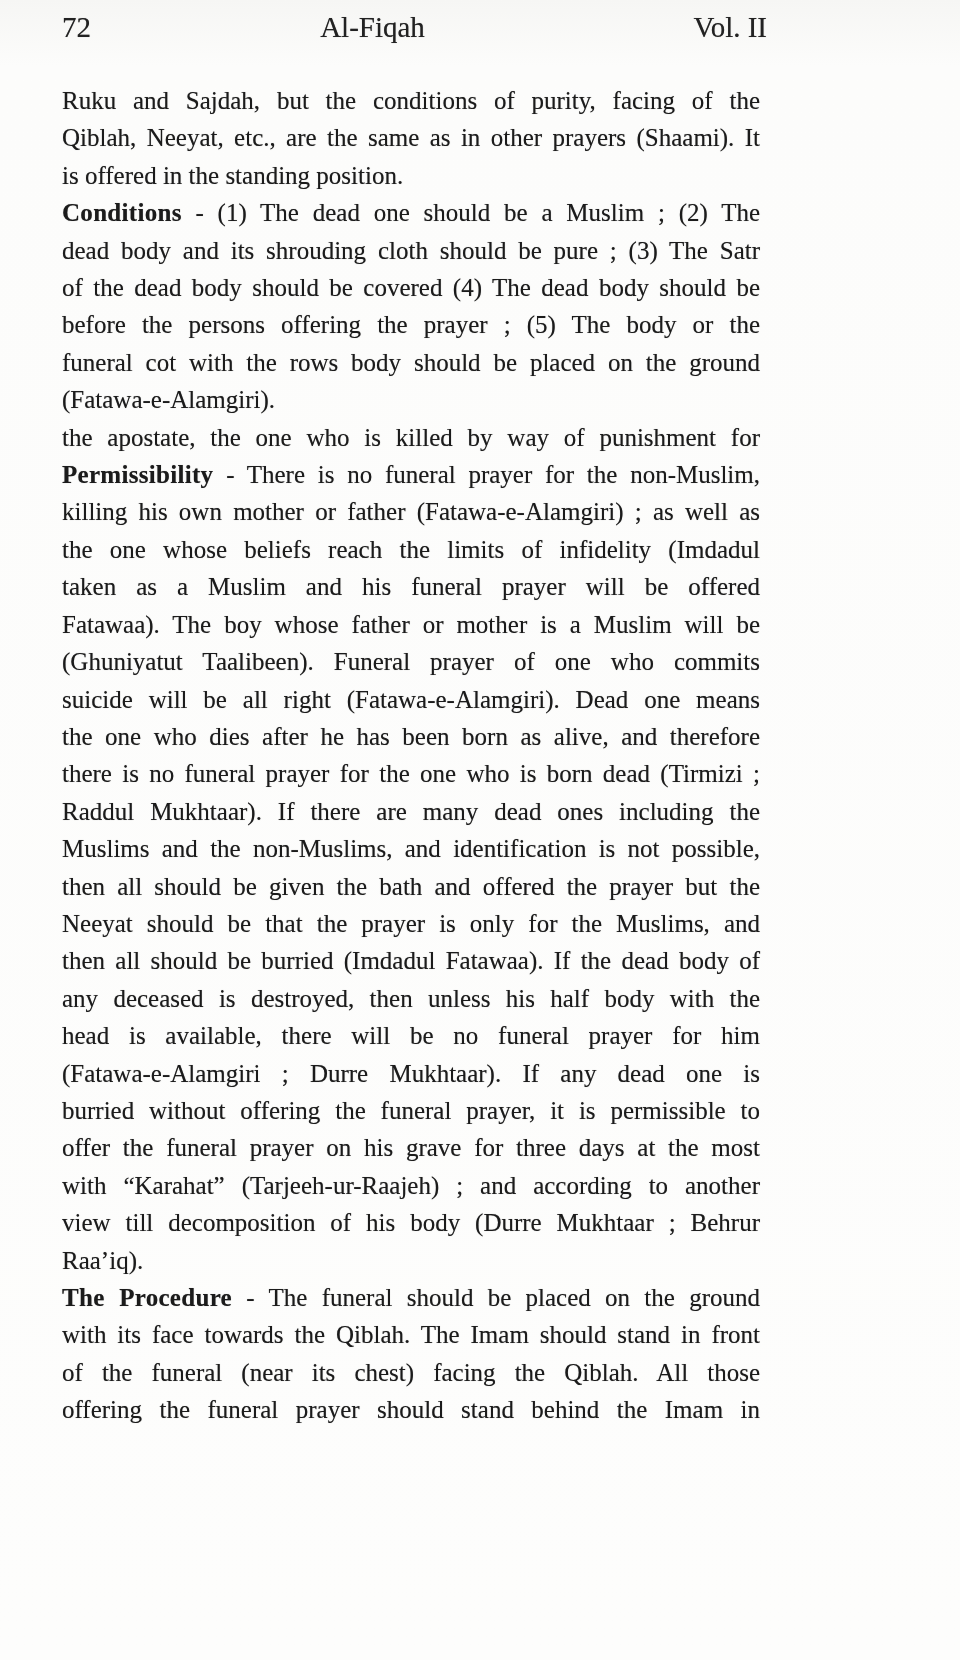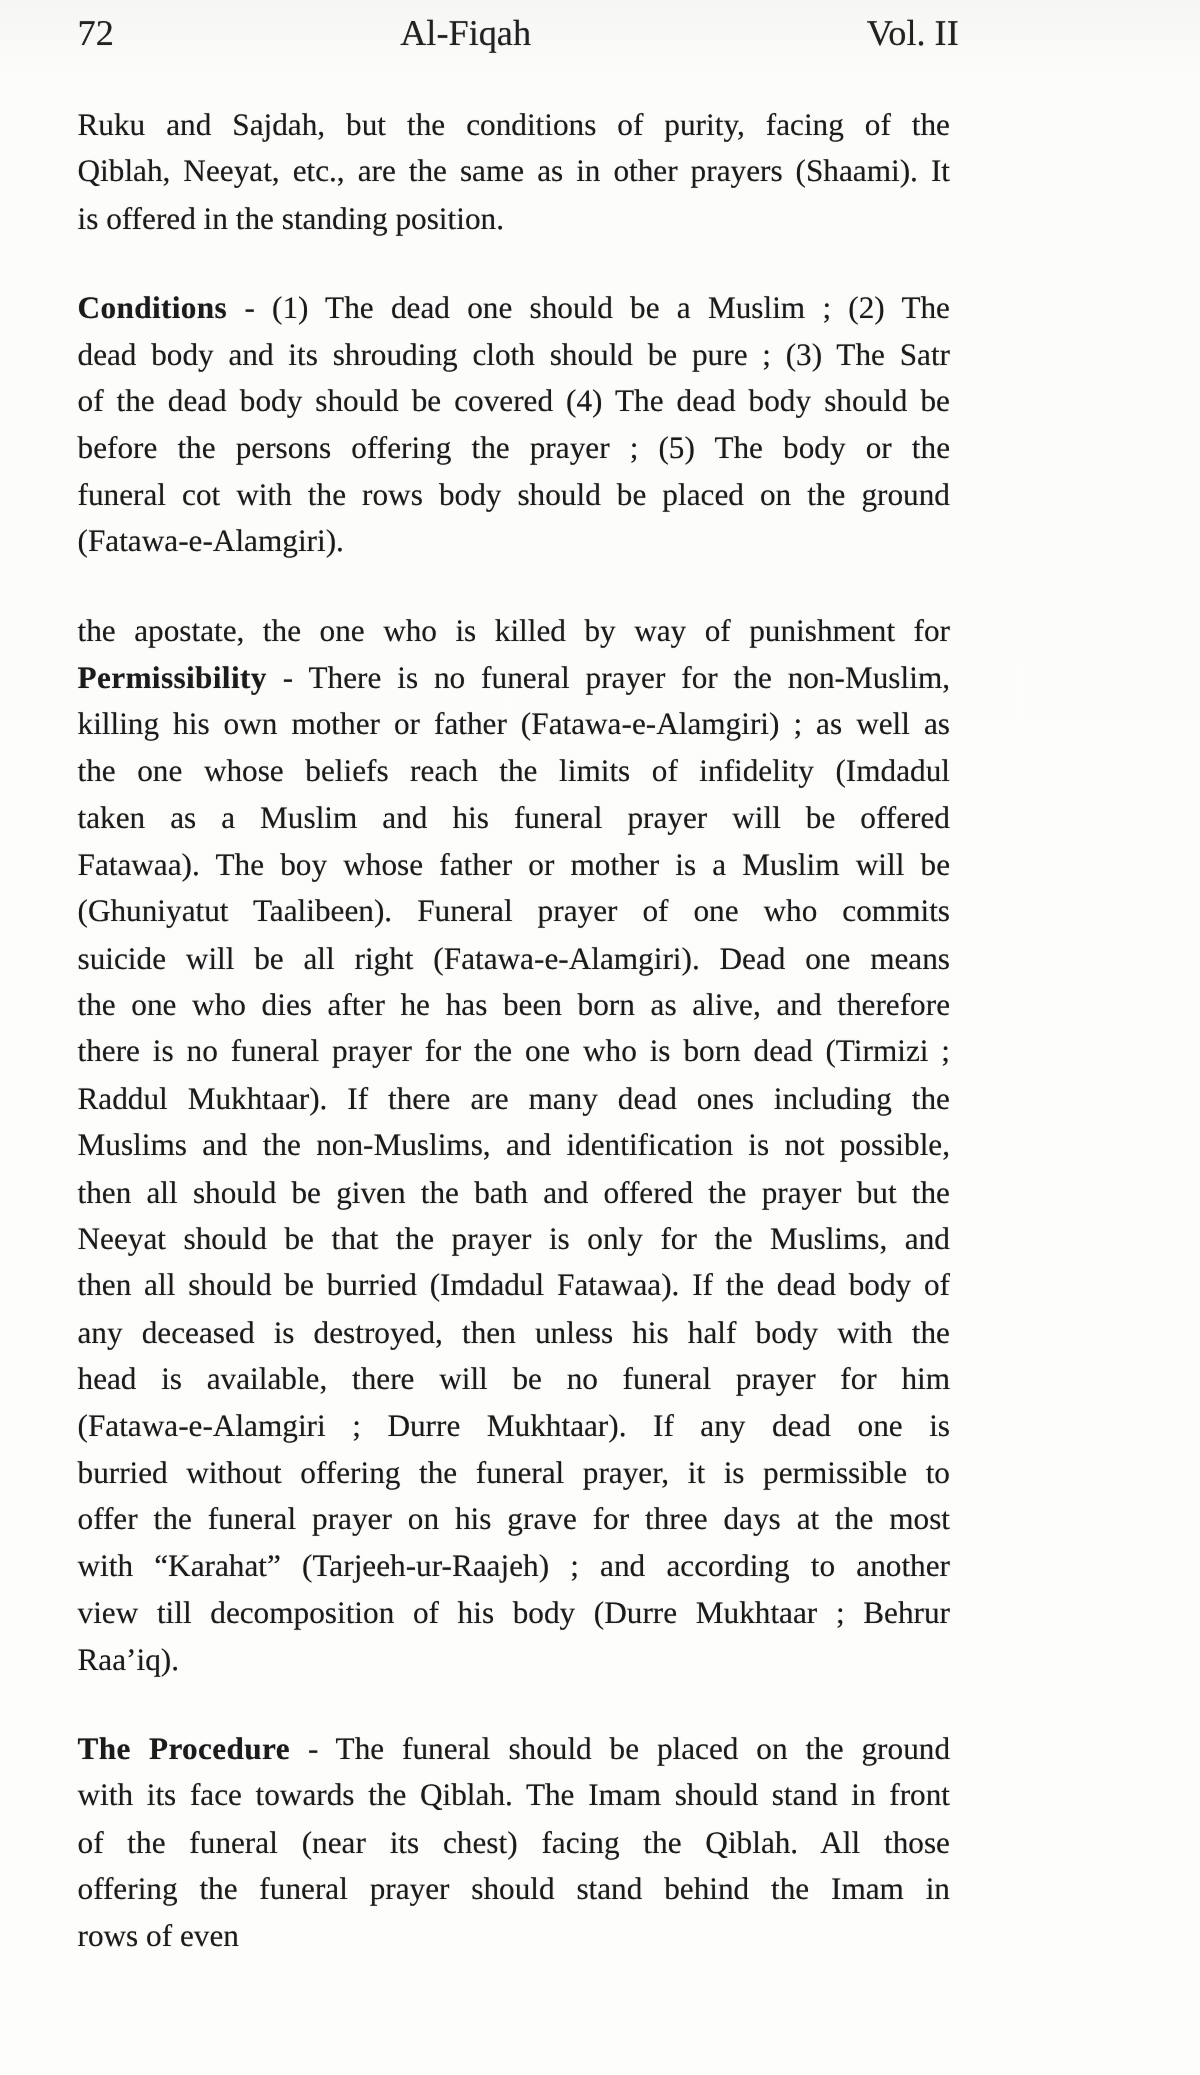--- a/index.html
+++ b/index.html
@@ -32,21 +32,20 @@
     text-shadow: 0 0 0.7px rgba(40,40,40,0.55);
   }
   .header .page-num { justify-self: start; }
   .header .book-title { justify-self: center; transform: translateX(-42px); }
   .header .volume { justify-self: end; }
   
   .body-text {
     padding: 0 92px 0 62px; 
   }
   .para {
-    margin-top: 34px;
     font-size: 25px;
     line-height: 37.4px;
     text-shadow: 0 0 0.7px rgba(35,35,35,0.5);
   }
   .para.first {
     margin-top: 38px;
   }
   .line {
     text-align: justify;
     text-align-last: justify;
@@ -108,17 +107,16 @@
         <div class="line">offer the funeral prayer on his grave for three days at the most</div>
         <div class="line">with “Karahat” (Tarjeeh-ur-Raajeh) ; and according to another</div>
         <div class="line">view till decomposition of his body (Durre Mukhtaar ; Behrur</div>
         <div class="line last">Raa’iq).</div>
       </div>
       <div class="para">
         <div class="line"><span class="phead">The Procedure</span><span> - The funeral should be placed on the ground</span></div>
         <div class="line">with its face towards the Qiblah. The Imam should stand in front</div>
         <div class="line">of the funeral (near its chest) facing the Qiblah. All those</div>
         <div class="line">offering the funeral prayer should stand behind the Imam in</div>
-        <div class="line last">rows of even</div>
       </div>
     </div>
 
 </div>
 
 </body></html>

